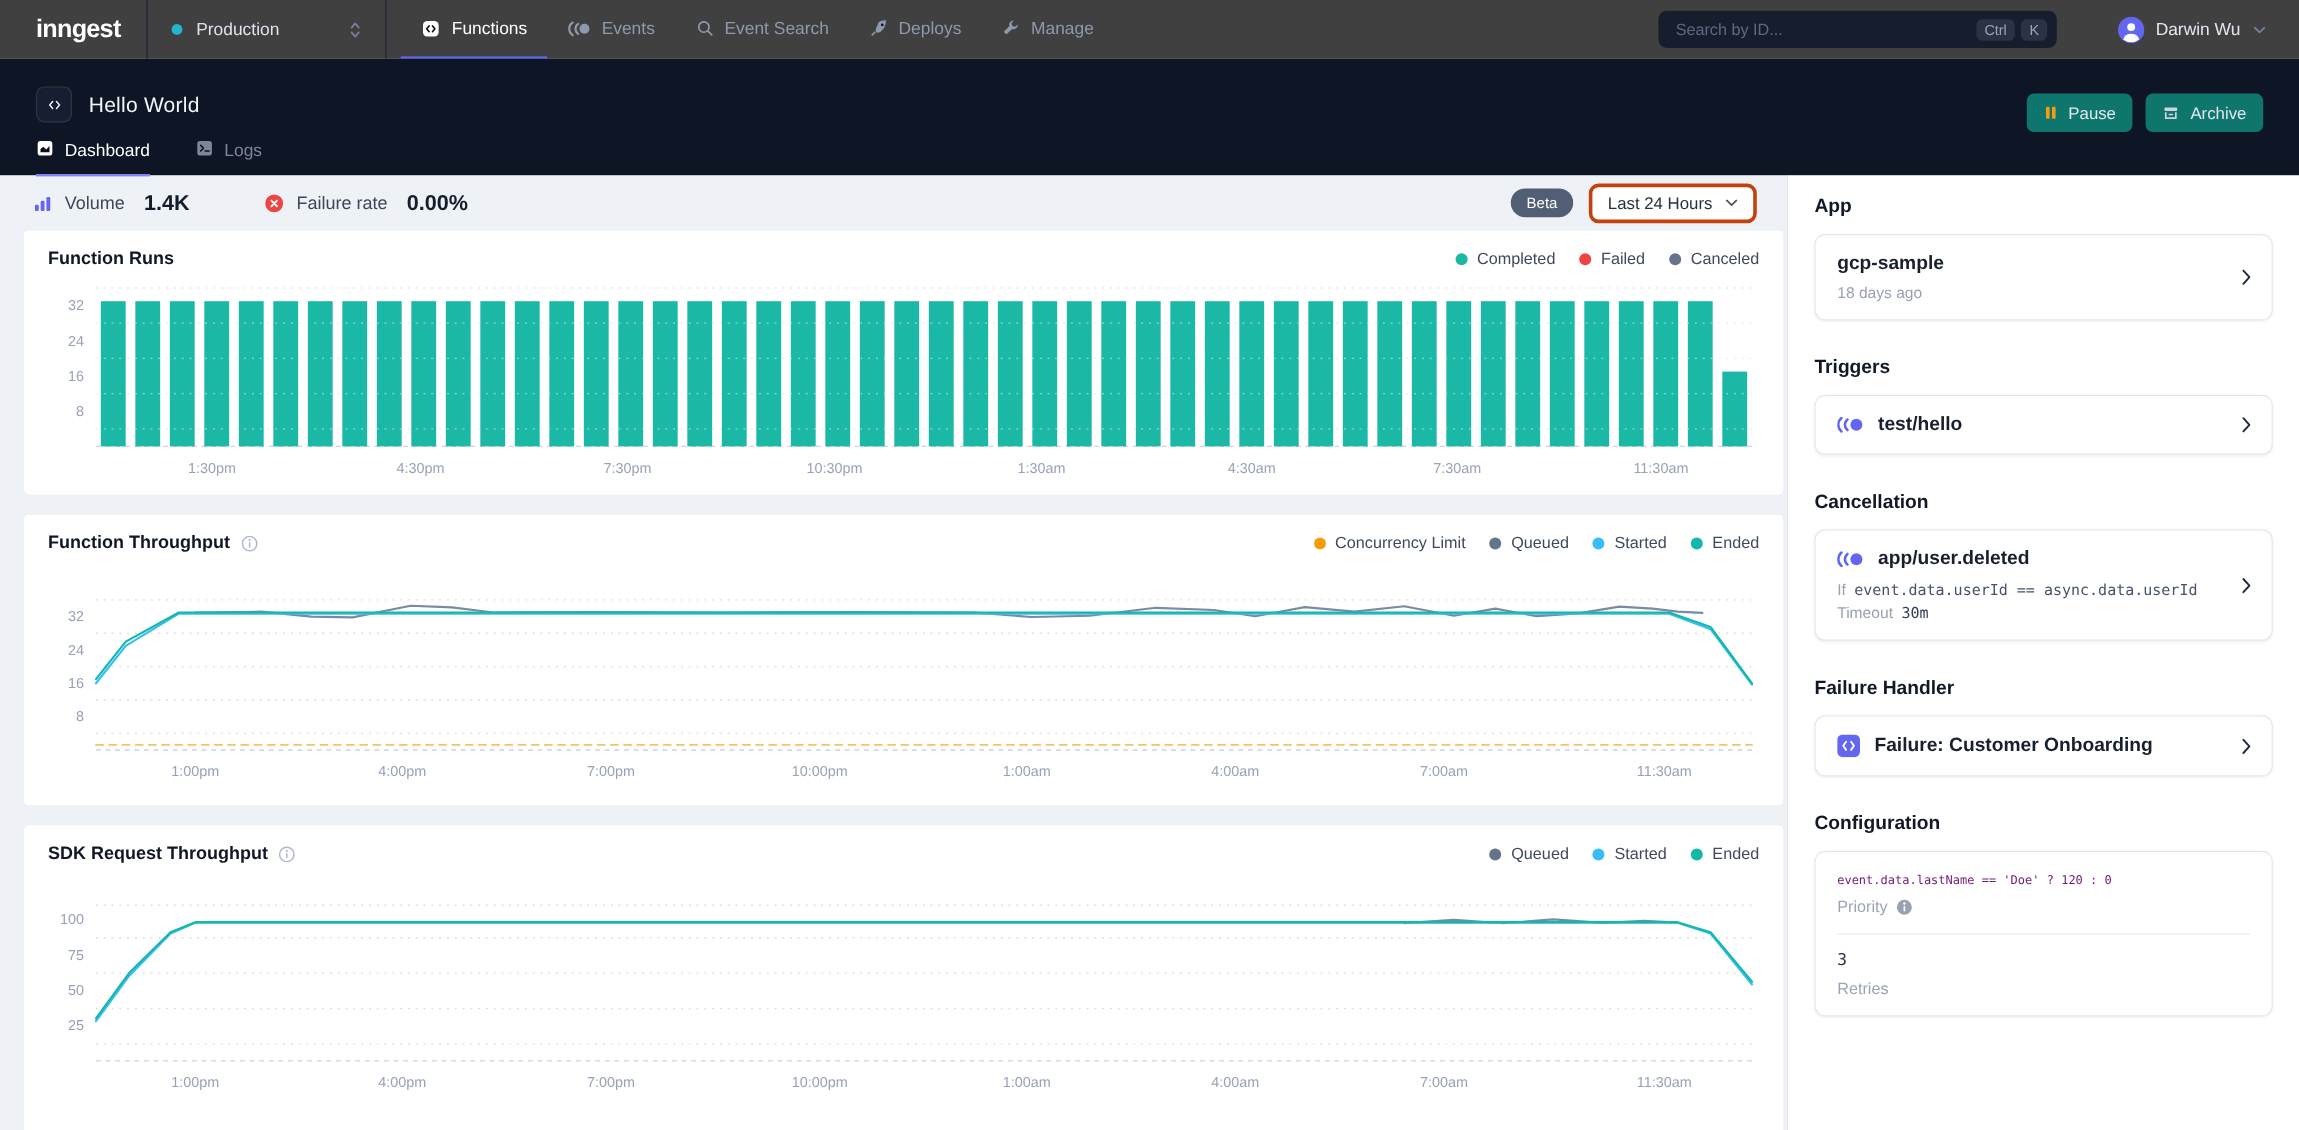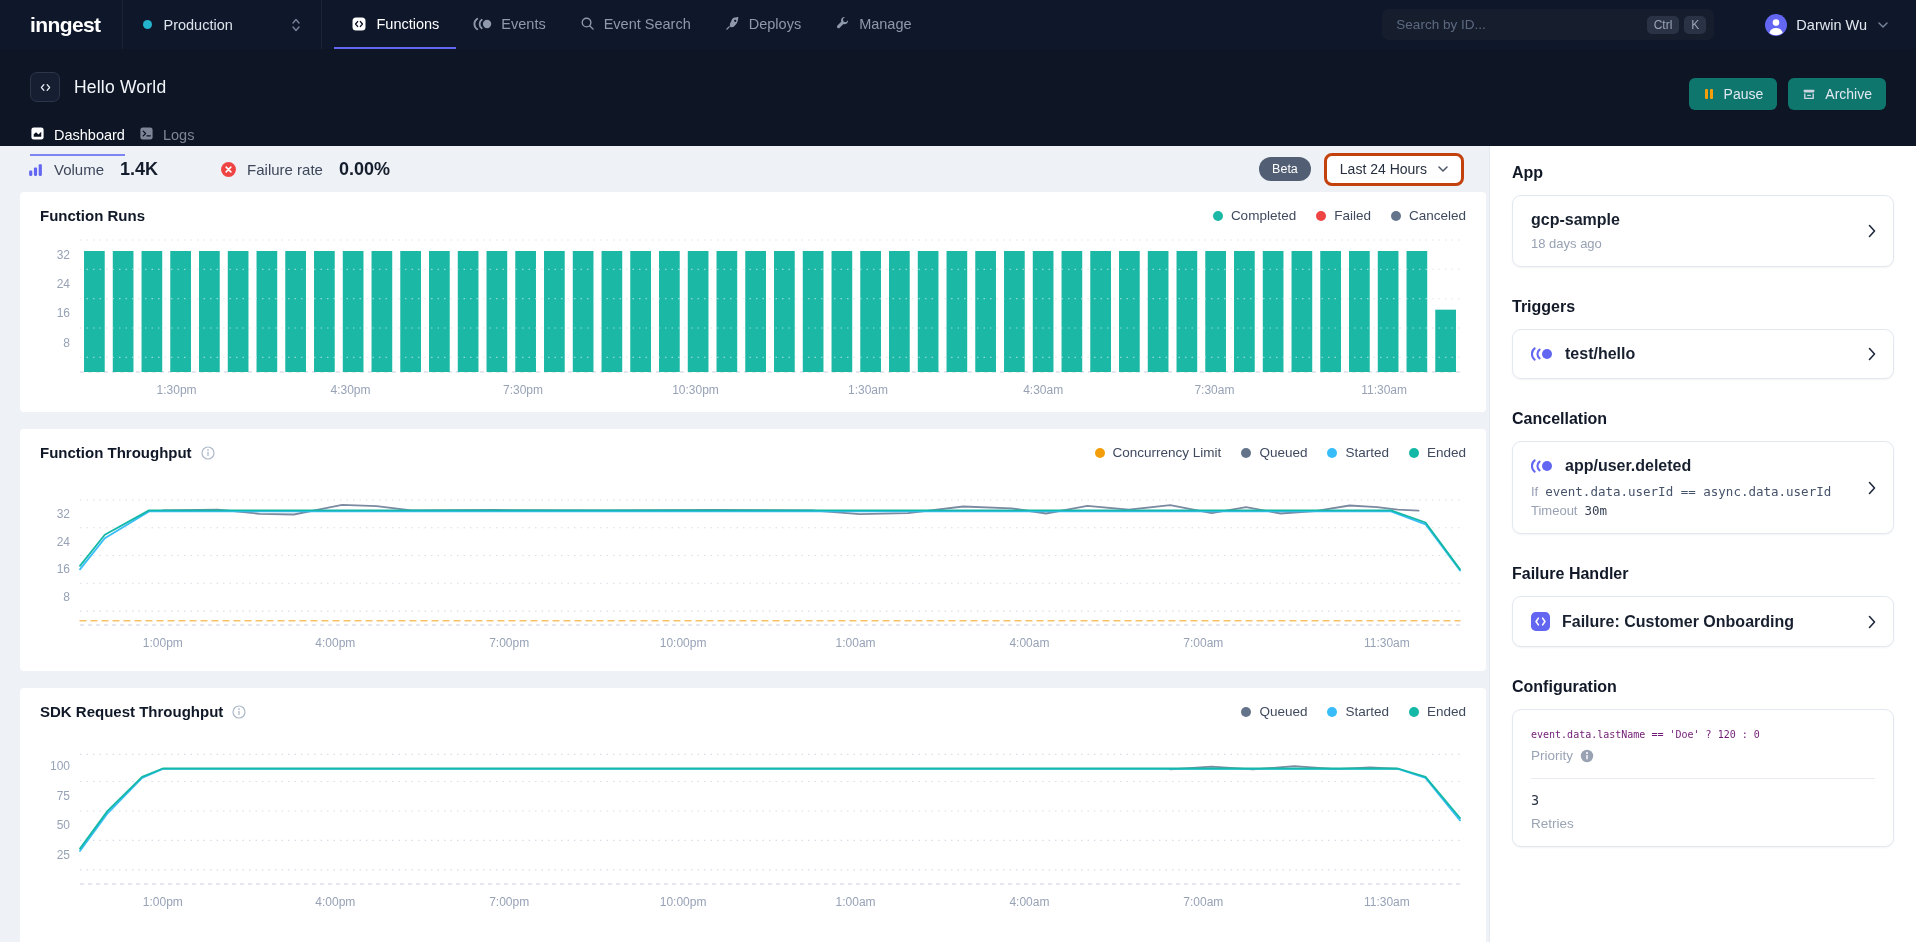--- a/index.html
+++ b/index.html
@@ -1,21 +1,21 @@
 <!DOCTYPE html>
 <html><head>
 <meta charset="utf-8">
 <style>
   html,body{margin:0;padding:0}
   body{width:1916px;height:942px;overflow:hidden;background:#eef1f6;
        font-family:"Liberation Sans",sans-serif;-webkit-font-smoothing:antialiased}
   .mono{font-family:"DejaVu Sans Mono",monospace}
 
   
-  .topnav{height:49px;background:#0f172a;display:flex;align-items:stretch;color:#8e99ad;font-size:14.5px}
+  .topnav{height:49px;background:#404040;display:flex;align-items:stretch;color:#8e99ad;font-size:14.5px}
   .logo{color:#fff;font-weight:800;font-size:21px;letter-spacing:-0.6px;display:flex;align-items:center;padding:0 22px 0 30px}
   .env{display:flex;align-items:center;gap:11px;padding:0 20px;width:158px;
        border-left:1px solid #1c2434;border-right:1px solid #1c2434;color:#dde3ec;cursor:pointer}
   .envdot{width:9px;height:9px;border-radius:50%;background:#23b5cd}
   .env .chev{margin-left:auto;color:#76829a;display:flex}
   .navtabs{display:flex;margin-left:12px}
   .ntab{display:flex;align-items:center;gap:9px;padding:0 17px;cursor:pointer;border-bottom:2px solid transparent;color:#8e99ad}
   .ntab.active{color:#fff;border-bottom-color:#6366f1}
   .ntab .ic{display:flex;align-items:center}
   .navright{margin-left:auto;display:flex;align-items:center;padding-right:28px}
@@ -26,21 +26,21 @@
   .navdivider{width:1px;background:#1c2434;margin:0 25px}
   .user{display:flex;align-items:center;gap:9px;color:#e3e8f0;cursor:pointer}
   .user .chev{color:#76829a;display:flex;margin-left:2px}
 
   
   .appheader{height:97px;background:#0e1626;position:relative;padding:10px 30px;box-sizing:border-box}
   .titlerow{display:flex;align-items:center;gap:14px;padding-top:13px}
   .fnbadge{width:28px;height:28px;border-radius:7px;background:#161f31;border:1px solid #2c364b;
            display:flex;align-items:center;justify-content:center;color:#eaeef5;flex:none}
   .apptitle{font-size:17.5px;font-weight:500;color:#f3f6fa;margin:0;letter-spacing:.2px}
-  .headtabs{display:flex;gap:14px;margin-top:24px}
+  .headtabs{display:flex;gap:38px;margin-top:14px}
   .htab{display:flex;align-items:center;gap:9px;color:#7d8596;font-size:14.5px;padding-bottom:10px;
         border-bottom:2px solid transparent;cursor:pointer}
   .htab.active{color:#fff;border-bottom-color:#7c85f1}
   .headactions{position:absolute;right:30px;top:29px;display:flex;gap:11px}
   .hbtn{display:flex;align-items:center;gap:9px;height:32px;padding:0 14px;background:#0f766e;border:0;
         border-radius:6px;color:#e2e8f0;font-size:14px;font-family:inherit;cursor:pointer}
   .hbtn .ic{display:flex;color:#cbd5e1}
 
   
   .layout{display:flex;height:912px}

